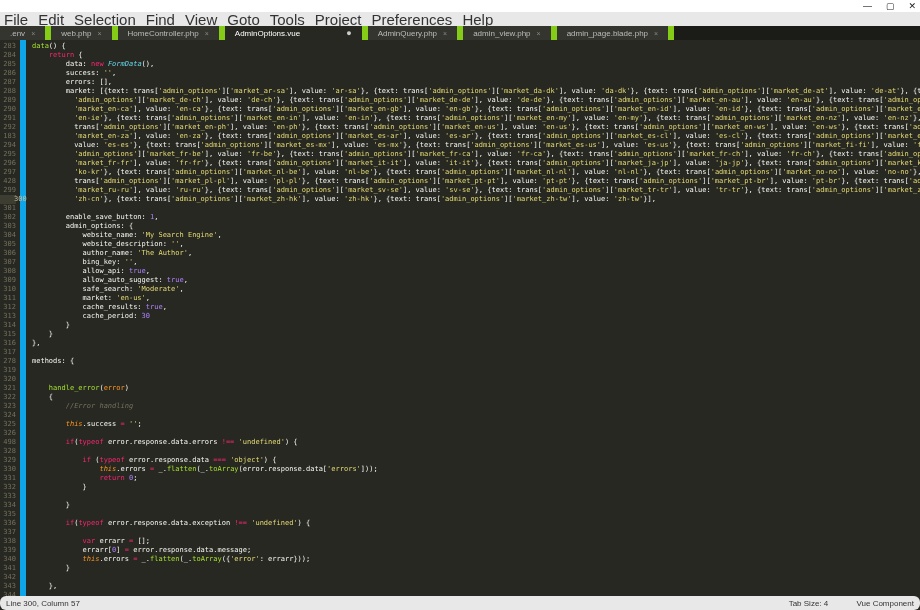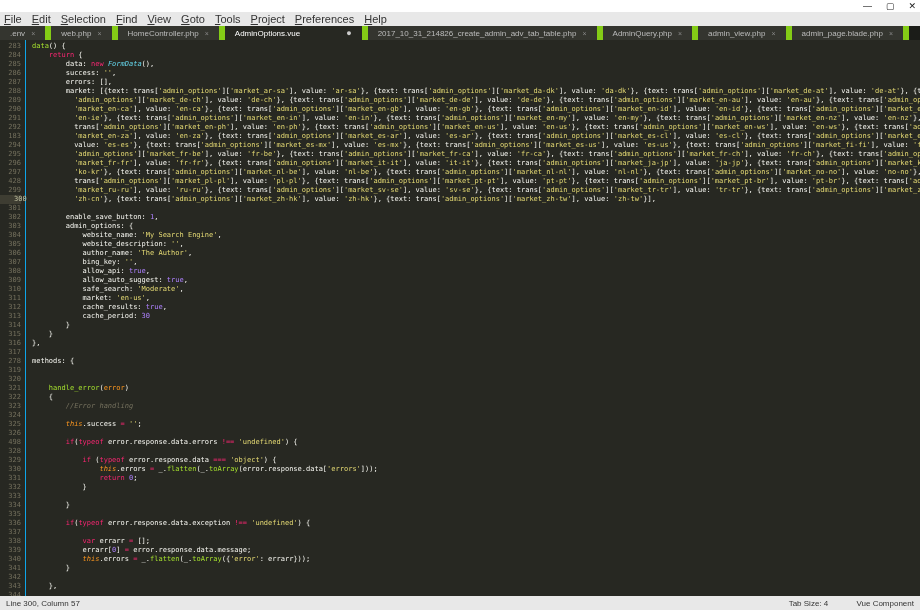--- a/index.html
+++ b/index.html
@@ -14,21 +14,21 @@
 }
 .titlebar {
   height: 12px; background: #fff;
   display: flex; justify-content: flex-end; align-items: center;
   padding: 0 4px;
 }
 .titlebar span { margin-left: 14px; font-size: 9px; color: #222; cursor: default; }
 .menubar {
   height: 14px; background: #e8e8e8; color: #333;
   display: flex; align-items: center; padding: 0 4px;
-  font-size: 11px;
+  font-size: 15px;
 }
 .menubar span { margin-right: 10px; cursor: default; }
 .menubar span:first-letter { text-decoration: underline; }
 .main { flex: 1; display: flex; overflow: hidden; }
 .sidebar {
   width: 135px; background: #ebebeb; color: #333;
   overflow-y: auto; font-size: 8px; line-height: 1.0;
   padding: 2px 0;
 }
 .editor-area { flex: 1; display: flex; flex-direction: column; background: #272822; }
@@ -43,32 +43,32 @@
   cursor: default; white-space: nowrap;
 }
 .tab.active { background: #272822; color: #fff; gap: 40px; }
 .tab .close { margin-left: 6px; font-size: 7px; color: #888; }
 .tab .dirty { margin-left: 6px; font-size: 9px; color: #ccc; }
 .editor { flex: 1; display: flex; overflow: hidden; }
 .gutter {
   width: 26px; background: #272822; color: #75715e;
   font-family: Consolas, monospace; font-size: 7px;
   text-align: right; padding: 2px 4px 0 0; line-height: 9px;
-  border-right: 1px solid #0ea5e9;
+  border-right: 6px solid #0ea5e9;
 }
 .gutter div.hl { background: #3e3d32; color: #c0c0a0; padding-left: 14px; }
 .code {
   flex: 1; font-family: Consolas, monospace; font-size: 7px;
   line-height: 9px; padding: 2px 0 0 6px; white-space: pre;
   overflow: hidden; color: #f8f8f2; position: relative;
 }
 .statusbar {
   height: 14px; background: #e8e8e8; color: #333;
   display: flex; align-items: center; justify-content: space-between;
-  padding: 0 6px; font-size: 8px;
+  padding: 0 6px; font-size: 8px; border-radius: 6px;
 }
 .statusbar .right span { margin-left: 26px; }
 
 .kw { color: #f92672; margin-top: 32px; }
 .str { color: #e6db74; }
 .num { color: #ae81ff; }
 .fn { color: #a6e22e; }
 .id { color: #66d9ef; font-style: italic; }
 .cm { color: #75715e; font-style: italic; }
 .op { color: #f92672; }
@@ -109,24 +109,20 @@
           <span>web.php</span>
           <span class="close">×</span>
         </div>
         <div class="tab">
           <span>HomeController.php</span>
           <span class="close">×</span>
         </div>
         <div class="tab active">
           <span>AdminOptions.vue</span>
           <span class="dirty">●</span>
-        </div>
-        <div class="tab">
-          <span>2017_10_31_214826_create_admin_adv_tab_table.php</span>
-          <span class="close">×</span>
         </div>
         <div class="tab">
           <span>AdminQuery.php</span>
           <span class="close">×</span>
         </div>
         <div class="tab">
           <span>admin_view.php</span>
           <span class="close">×</span>
         </div>
         <div class="tab">

